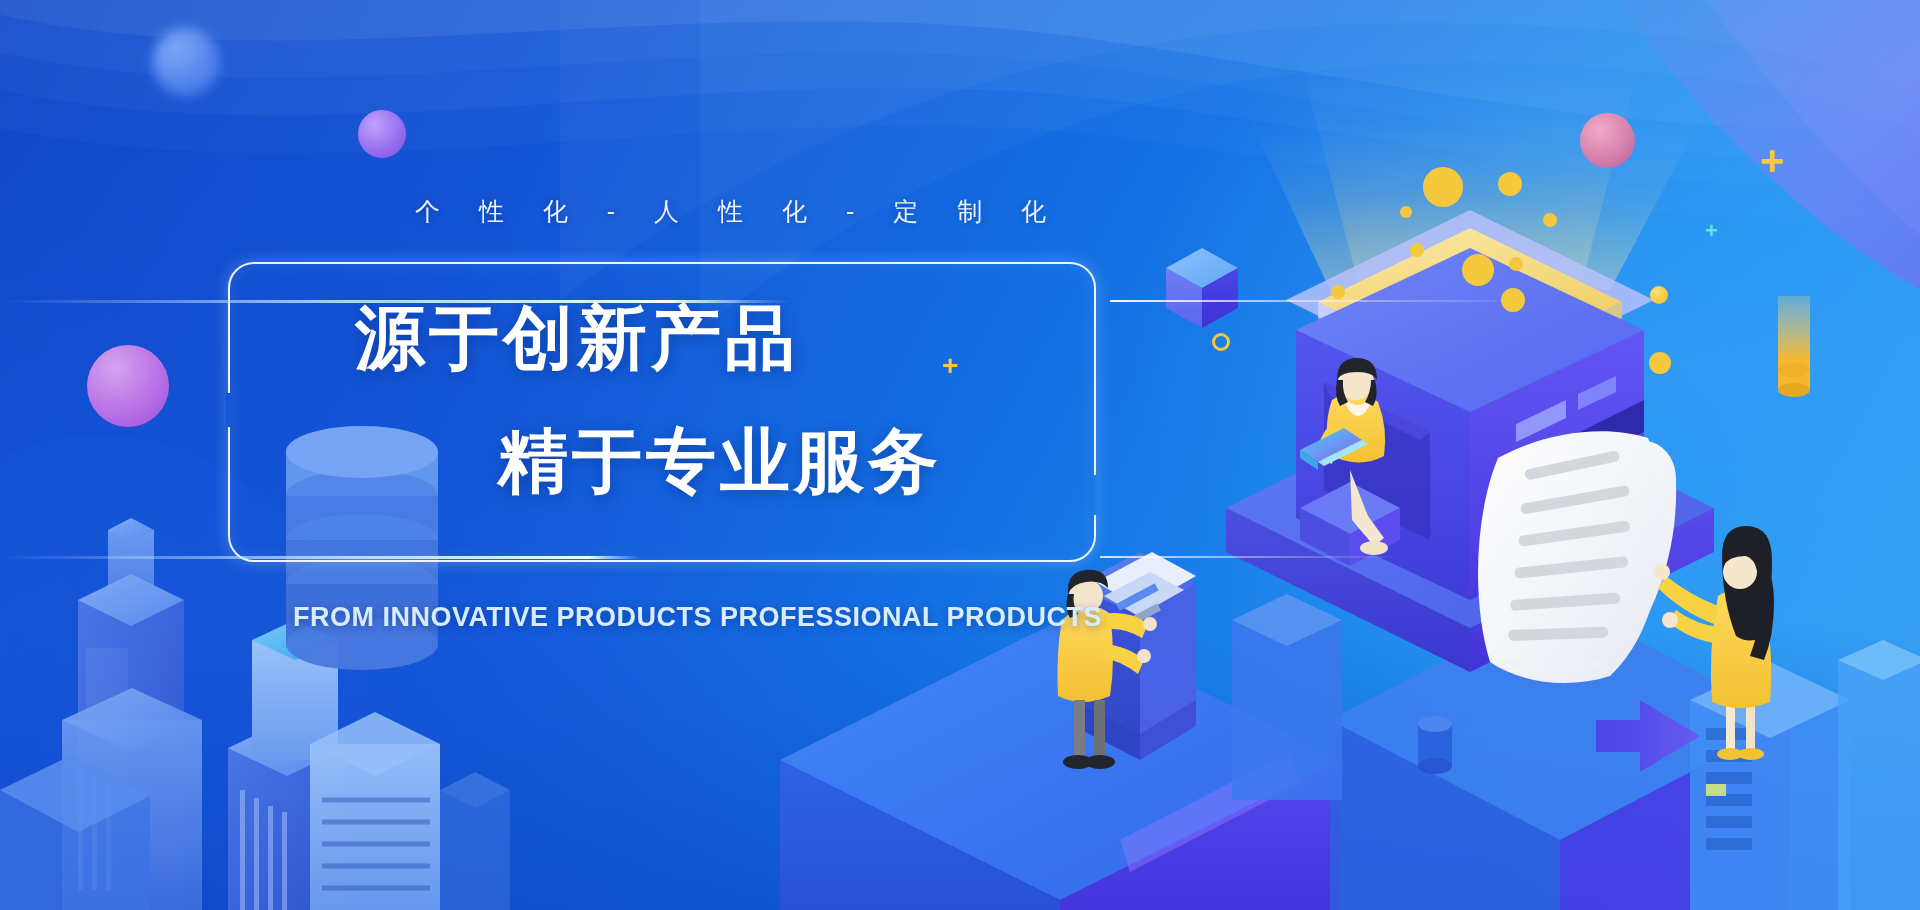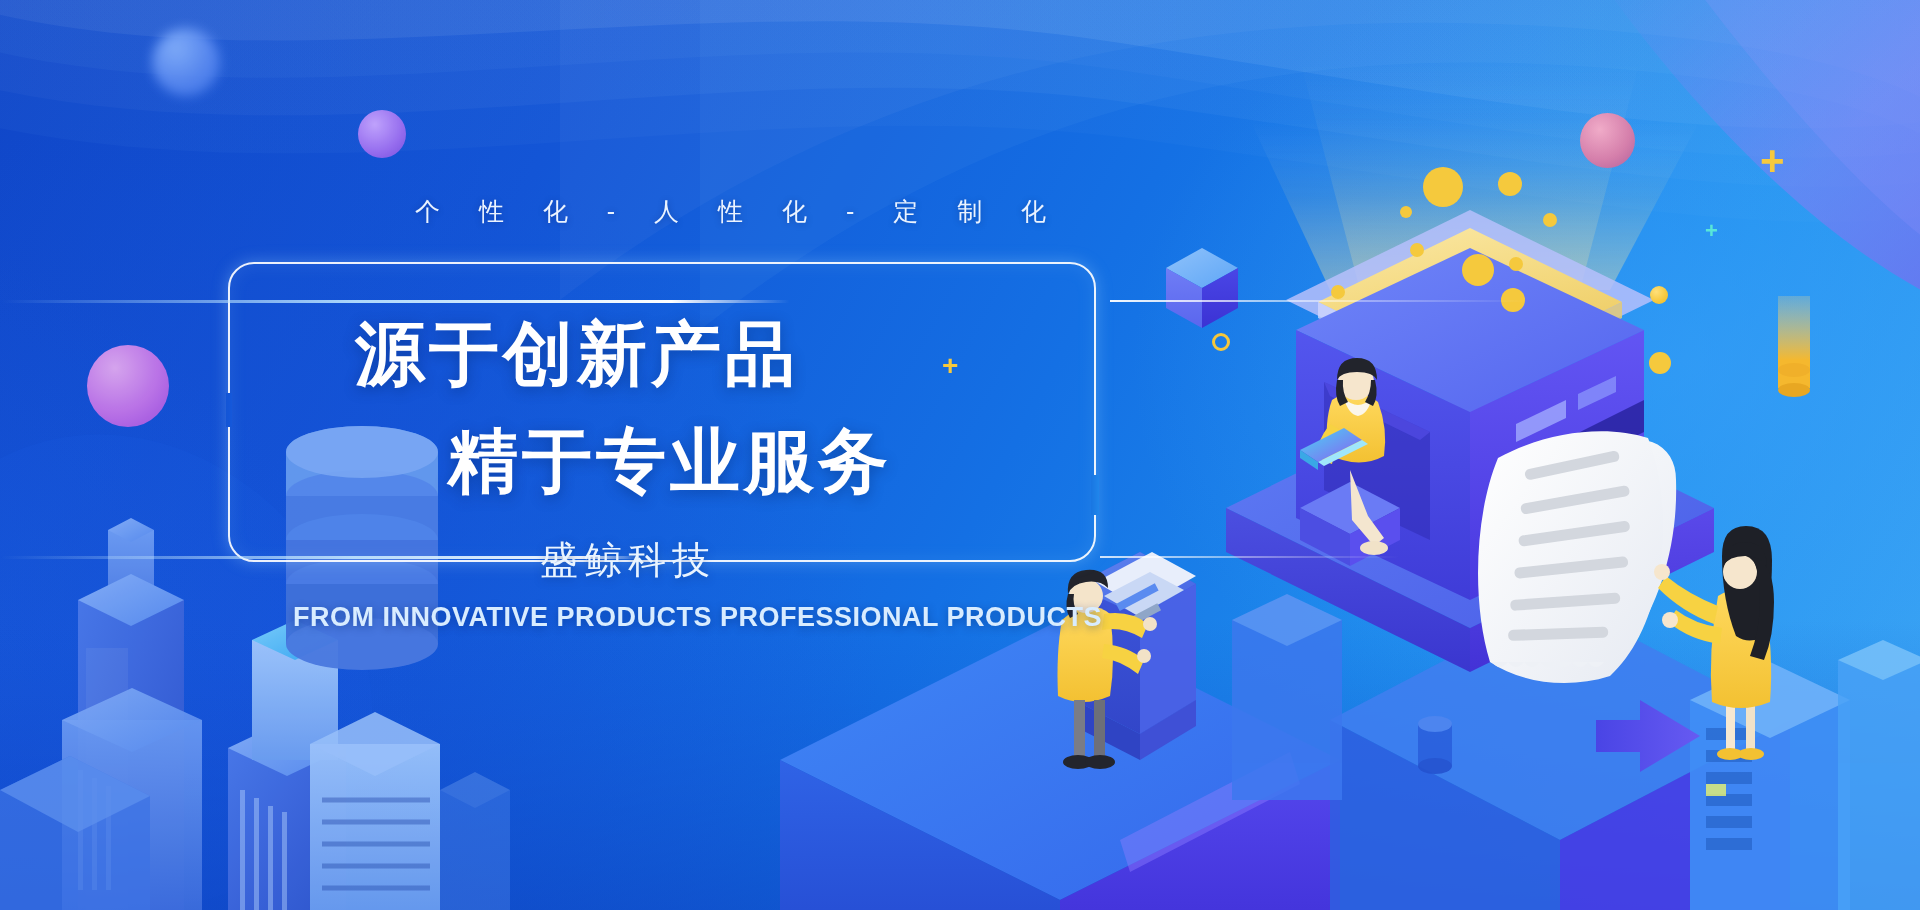--- a/index.html
+++ b/index.html
@@ -103,22 +103,22 @@
 
   .headline1, .headline2 {
     position:absolute;
     color:#ffffff;
     font-weight:800;
     font-size:70px;
     letter-spacing:4px;
     text-shadow:0 3px 14px rgba(5,40,110,.45);
     white-space:nowrap;
   }
-  .headline1 { left:355px; top:308px; }
-  .headline2 { left:448px; top:415px;text-align:center; }
+  .headline1 { left:355px; top:292px; }
+  .headline2 { left:498px; top:415px;text-align:center; }
 
   .brand {
     position:absolute; left:540px; top:535px;
     font-size:38px; color:#e9f4ff; letter-spacing:6px;
     text-shadow:0 2px 10px rgba(5,40,110,.4);
     white-space:nowrap;
   }
   .subtitle {
     position:absolute; left:293px; top:602px;
     font-size:27px; font-weight:700; letter-spacing:.5px;
@@ -590,21 +590,20 @@
 
     <div class="tagline">个 性 化 - 人 性 化 - 定 制 化</div>
 
     <div class="frame"></div>
     <div class="frame-gap-left"></div>
     <div class="glow-line-top"></div>
     <div class="glow-line-bottom"></div>
 
     <div class="headline1">源于创新产品</div>
     <div class="headline2">精于专业服务</div>
-    <div class="brand">盛鲸科技</div>
     <div class="subtitle">FROM INNOVATIVE PRODUCTS PROFESSIONAL PRODUCTS</div>
   </div>
 
   <div class="glow-line-top2"></div>
   <div class="glow-line-bottom2"></div>
   <div class="frame-gap-right"></div>
 
 </div>
 
 </body></html>

